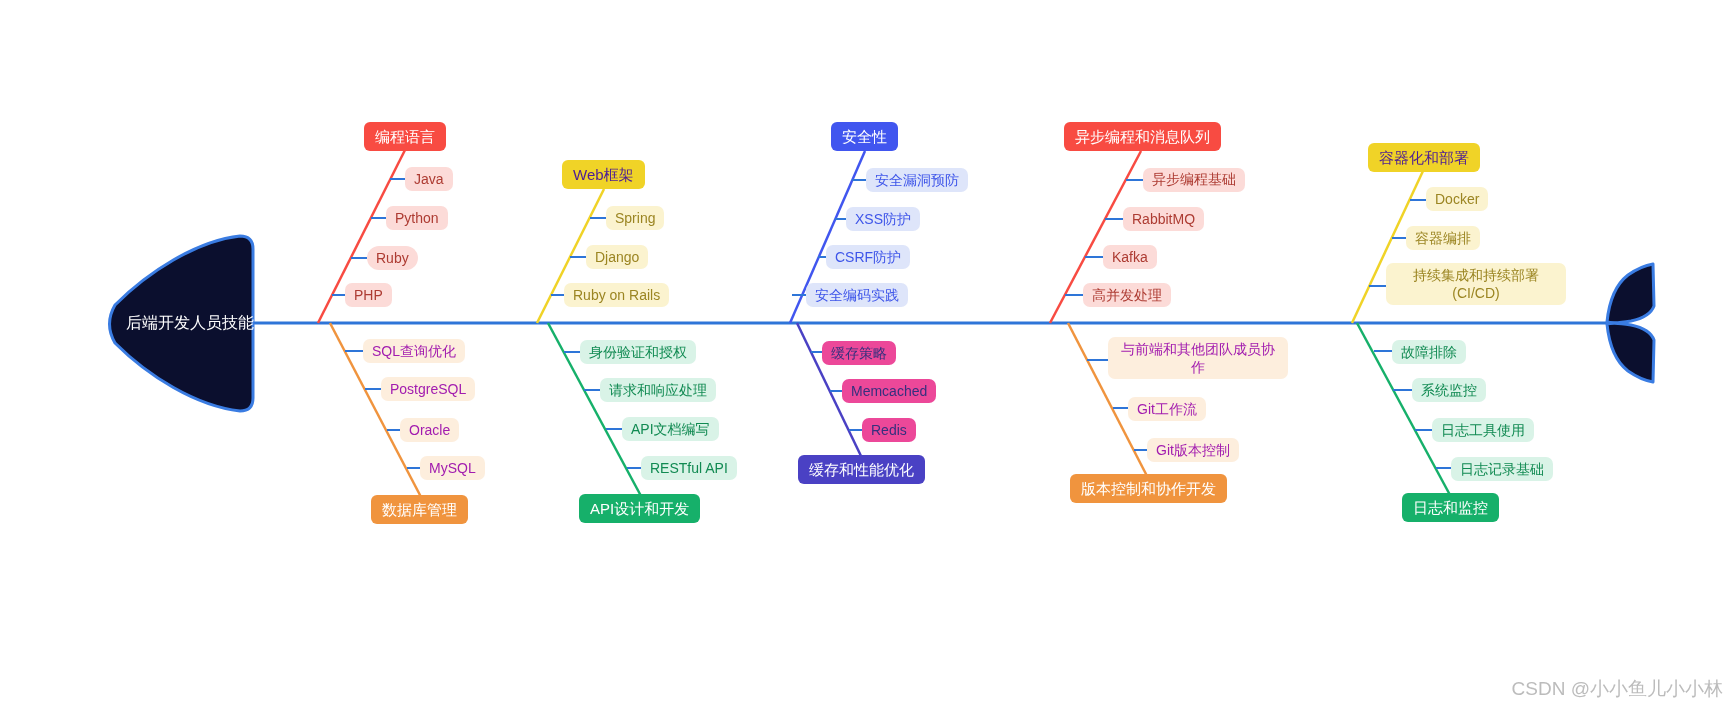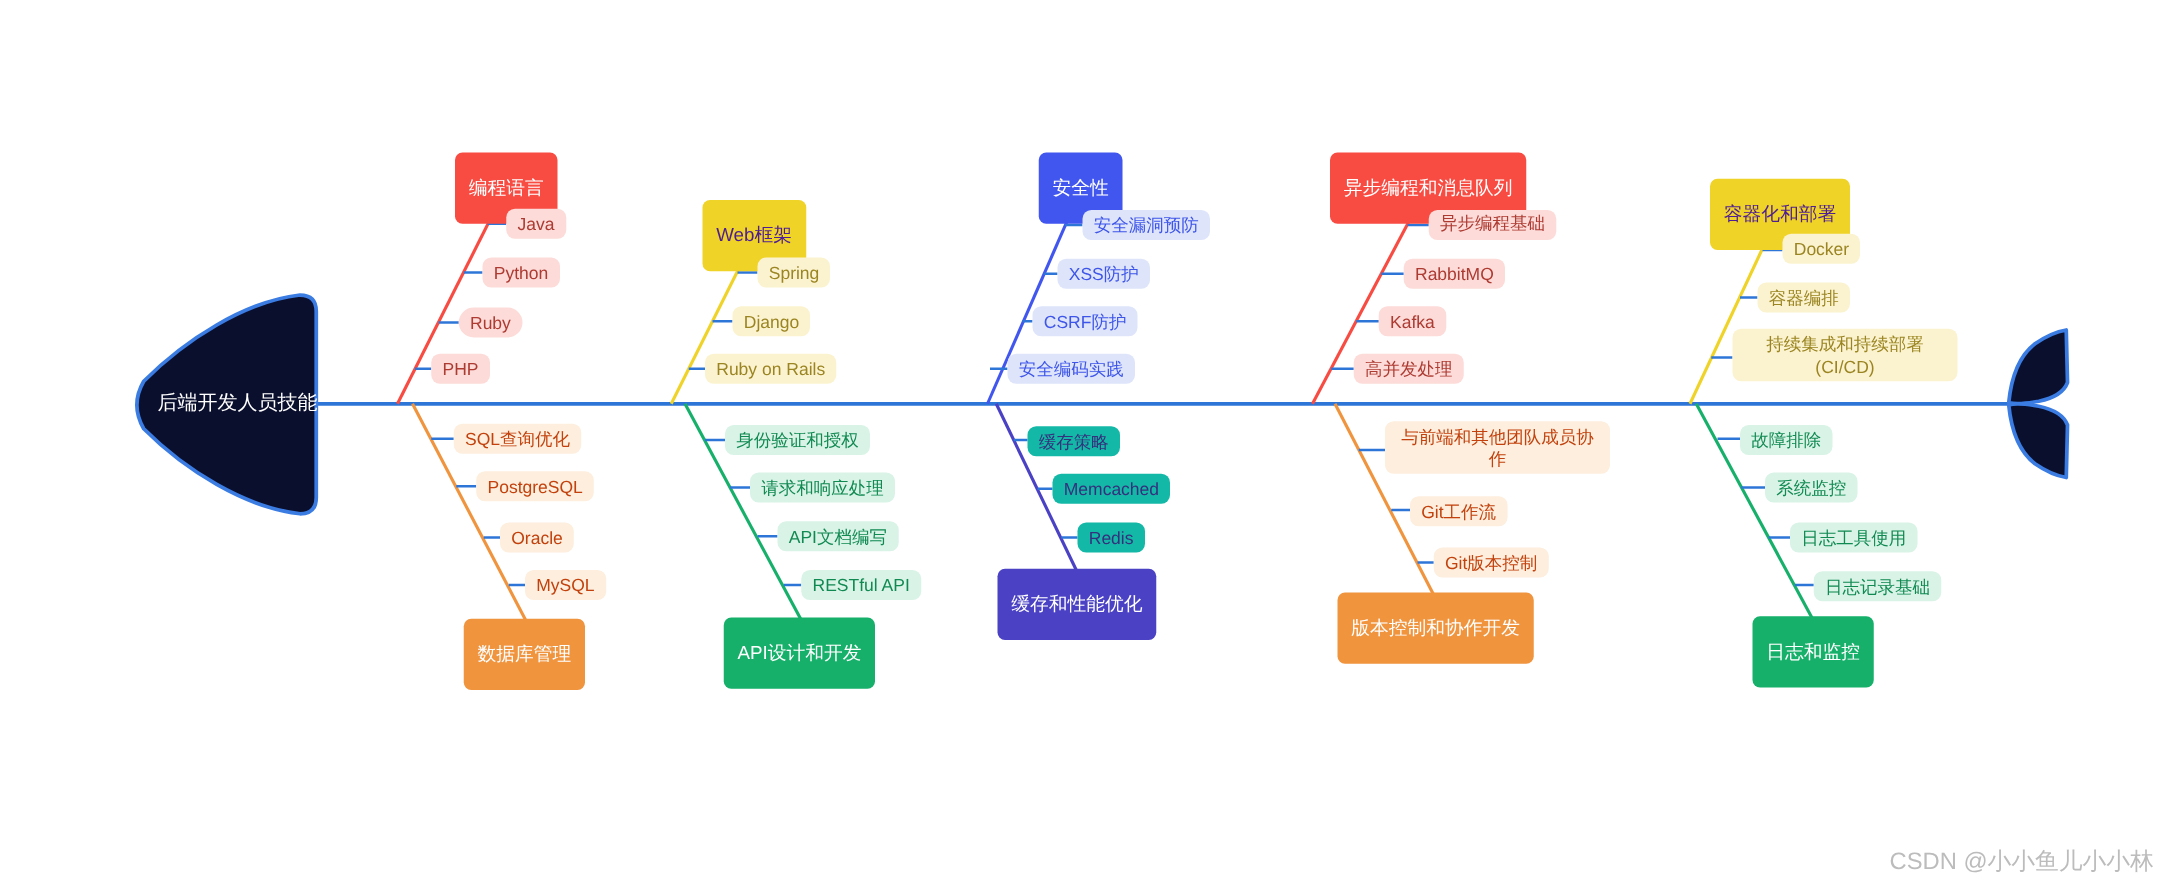--- a/index.html
+++ b/index.html
@@ -3,39 +3,39 @@
 <meta charset="utf-8">
 <style>
   html,body{margin:0;padding:0;background:#ffffff;}
   #canvas{
     position:relative;width:1733px;height:711px;overflow:hidden;background:#ffffff;
     font-family:"Liberation Sans","DejaVu Sans",sans-serif;
   }
   #lines{position:absolute;left:0;top:0;width:1733px;height:711px;}
   .badge-cat{
     position:absolute;color:#ffffff;font-size:15px;line-height:19px;
-    padding:19px 11px;border-radius:6px;white-space:nowrap;cursor:default;
+    padding:5px 11px;border-radius:6px;white-space:nowrap;cursor:default;
   }
   .badge-item{
     position:absolute;font-size:14px;line-height:18px;
     padding:3px 9px;border-radius:7px;white-space:nowrap;cursor:default;
   }
   .two-line{white-space:normal;text-align:center;}
   .c-red{background:#f84b42;}
   .c-orange{background:#f0943e;}
   .c-yellow{background:#f0d327;color:#4c1d95;}
   .c-green{background:#16b06a;}
   .c-blue{background:#4156ef;}
   .c-indigo{background:#4a41c4;}
   .i-red{background:#fcdbd8;color:#ad3b32;}
-  .i-orange{background:#fdeedd;color:#c2410c;}
+  .i-orange{background:#fdeedd;color:#a21caf;}
   .i-yellow{background:#fbf3cf;color:#9b8522;}
   .i-green{background:#d9f3e7;color:#118a52;}
   .i-blue{background:#dee5fa;color:#3e55e9;}
-  .i-indigo{background:#14b8a6;color:#35307e;}
+  .i-indigo{background:#ec4899;color:#35307e;}
   #head-label{
     position:absolute;left:118px;top:314px;width:144px;text-align:center;
     color:#ffffff;font-size:16px;line-height:18px;white-space:nowrap;cursor:default;
   }
   #watermark{
     position:absolute;right:10px;bottom:9px;font-size:19px;color:#bcbcbc;
     text-shadow:1px 1px 0 #ffffff;
   }
 </style>
 </head>

